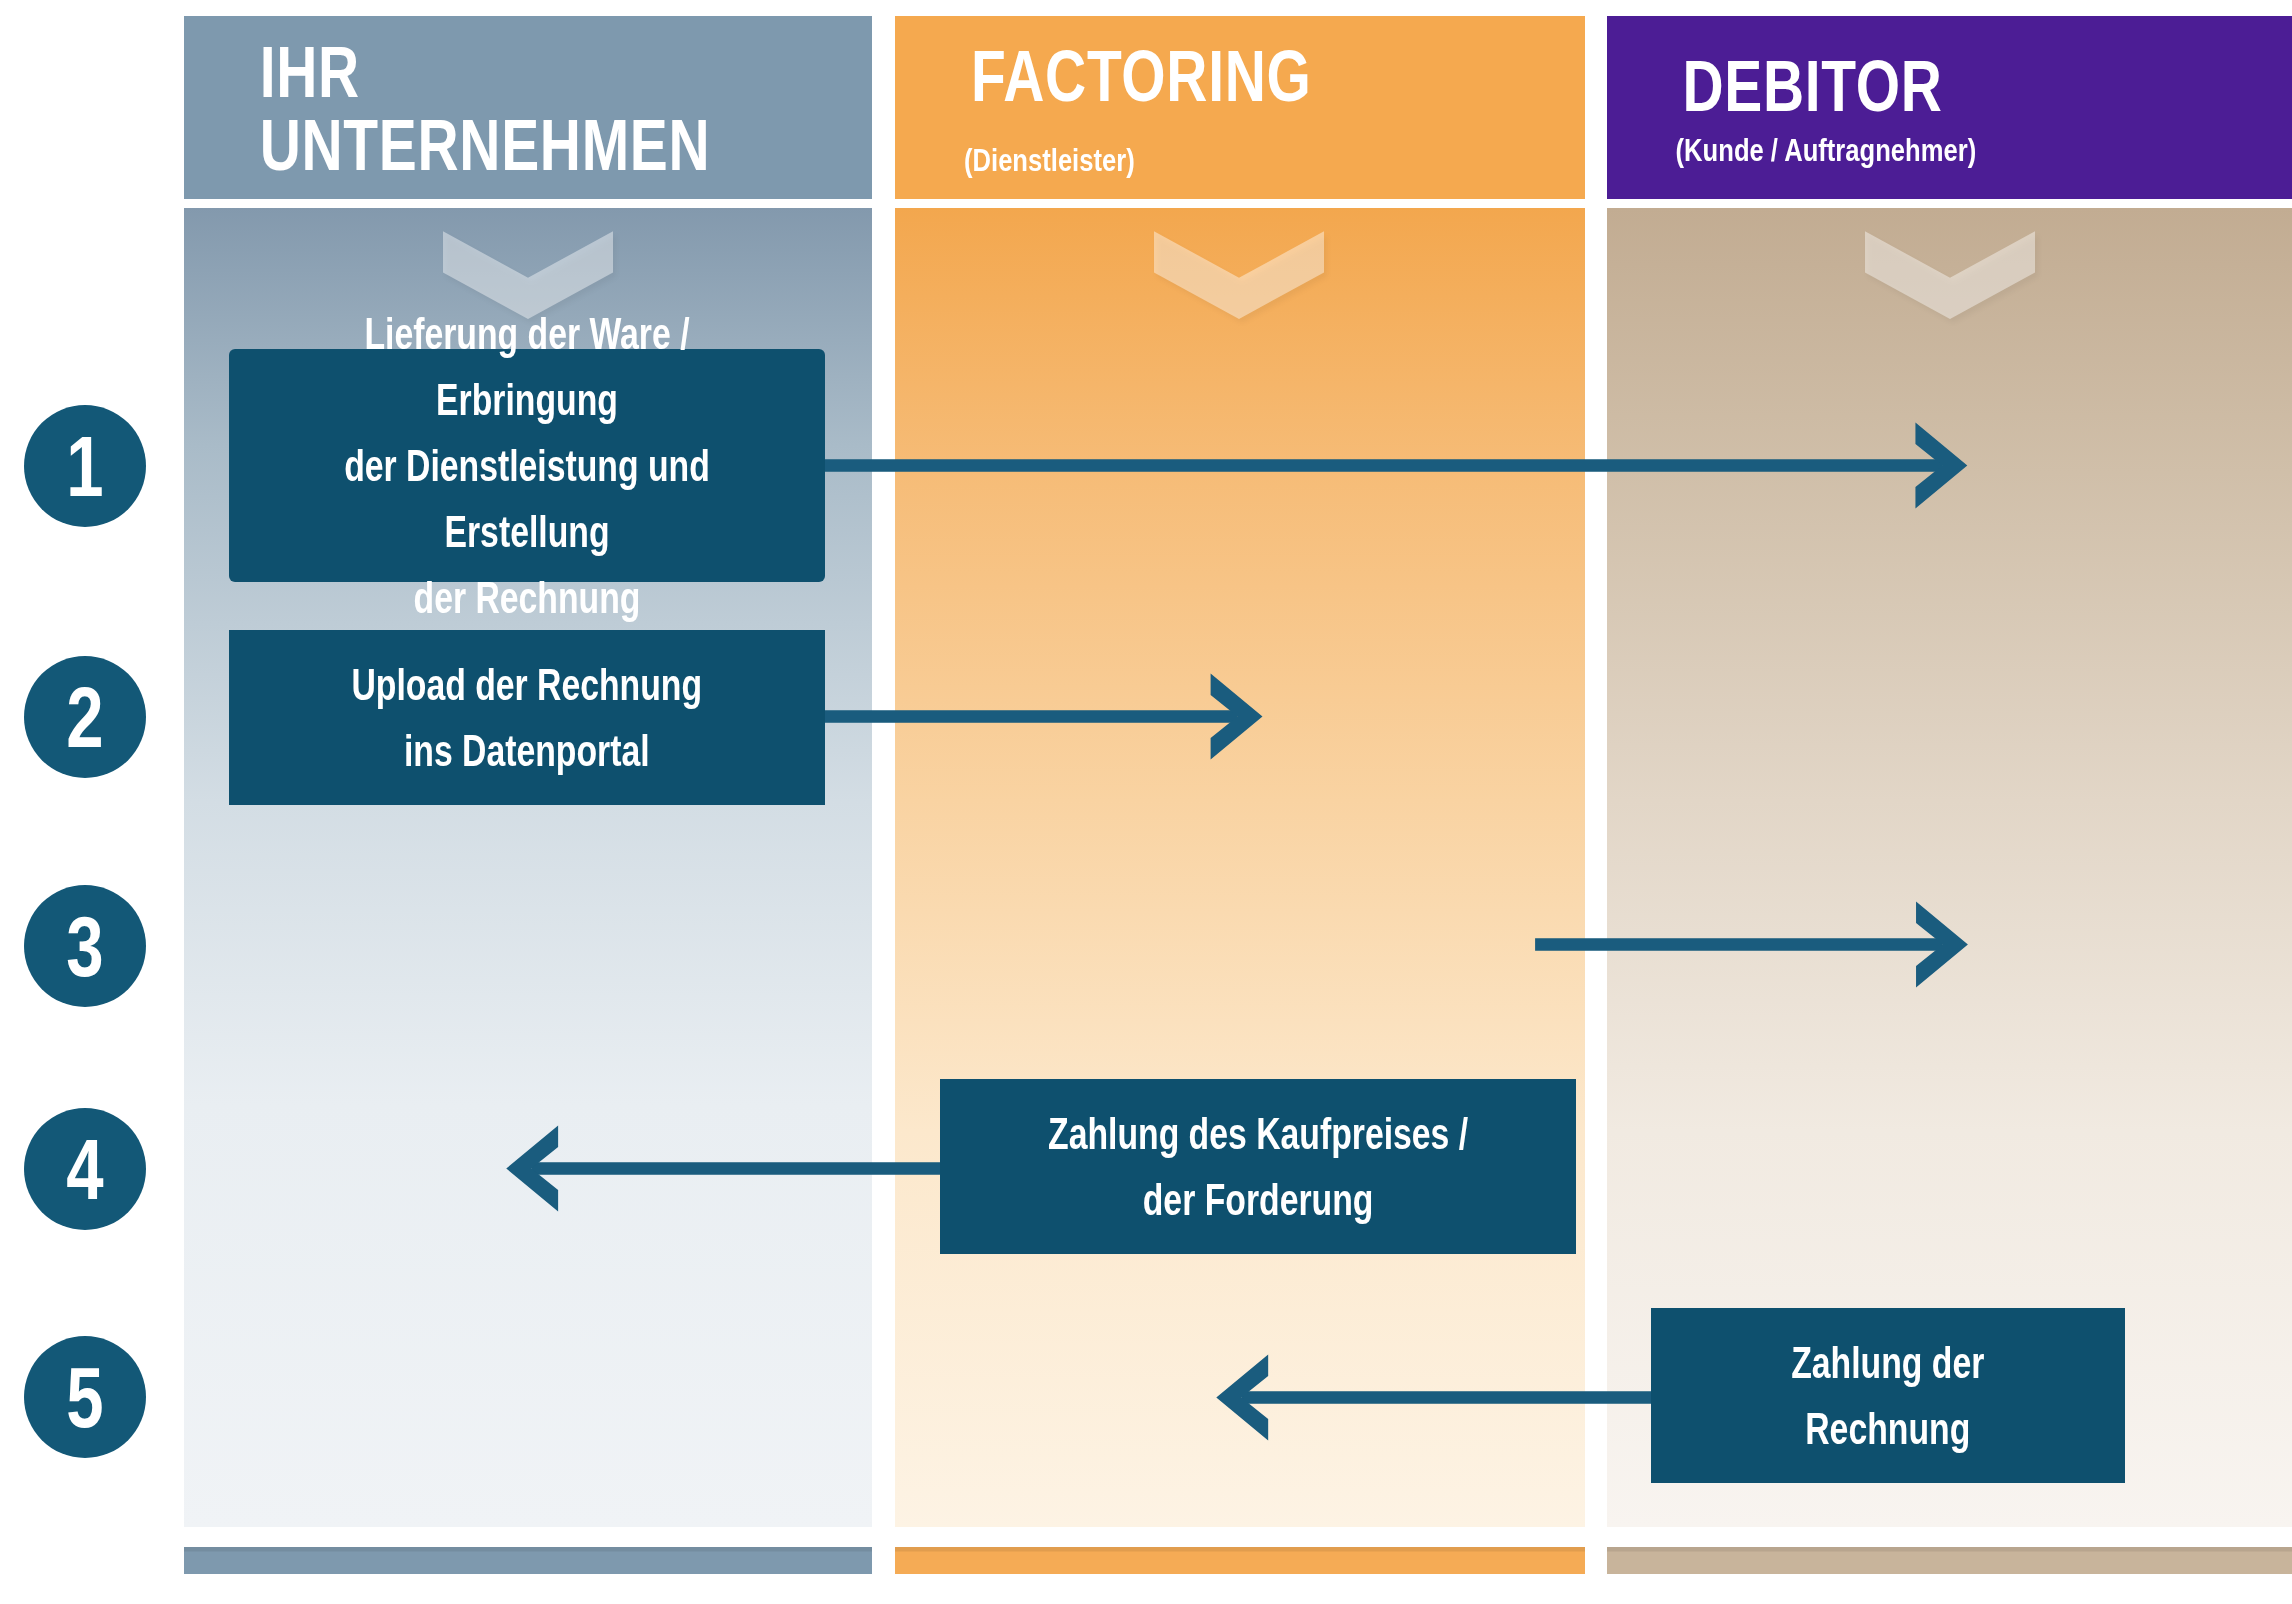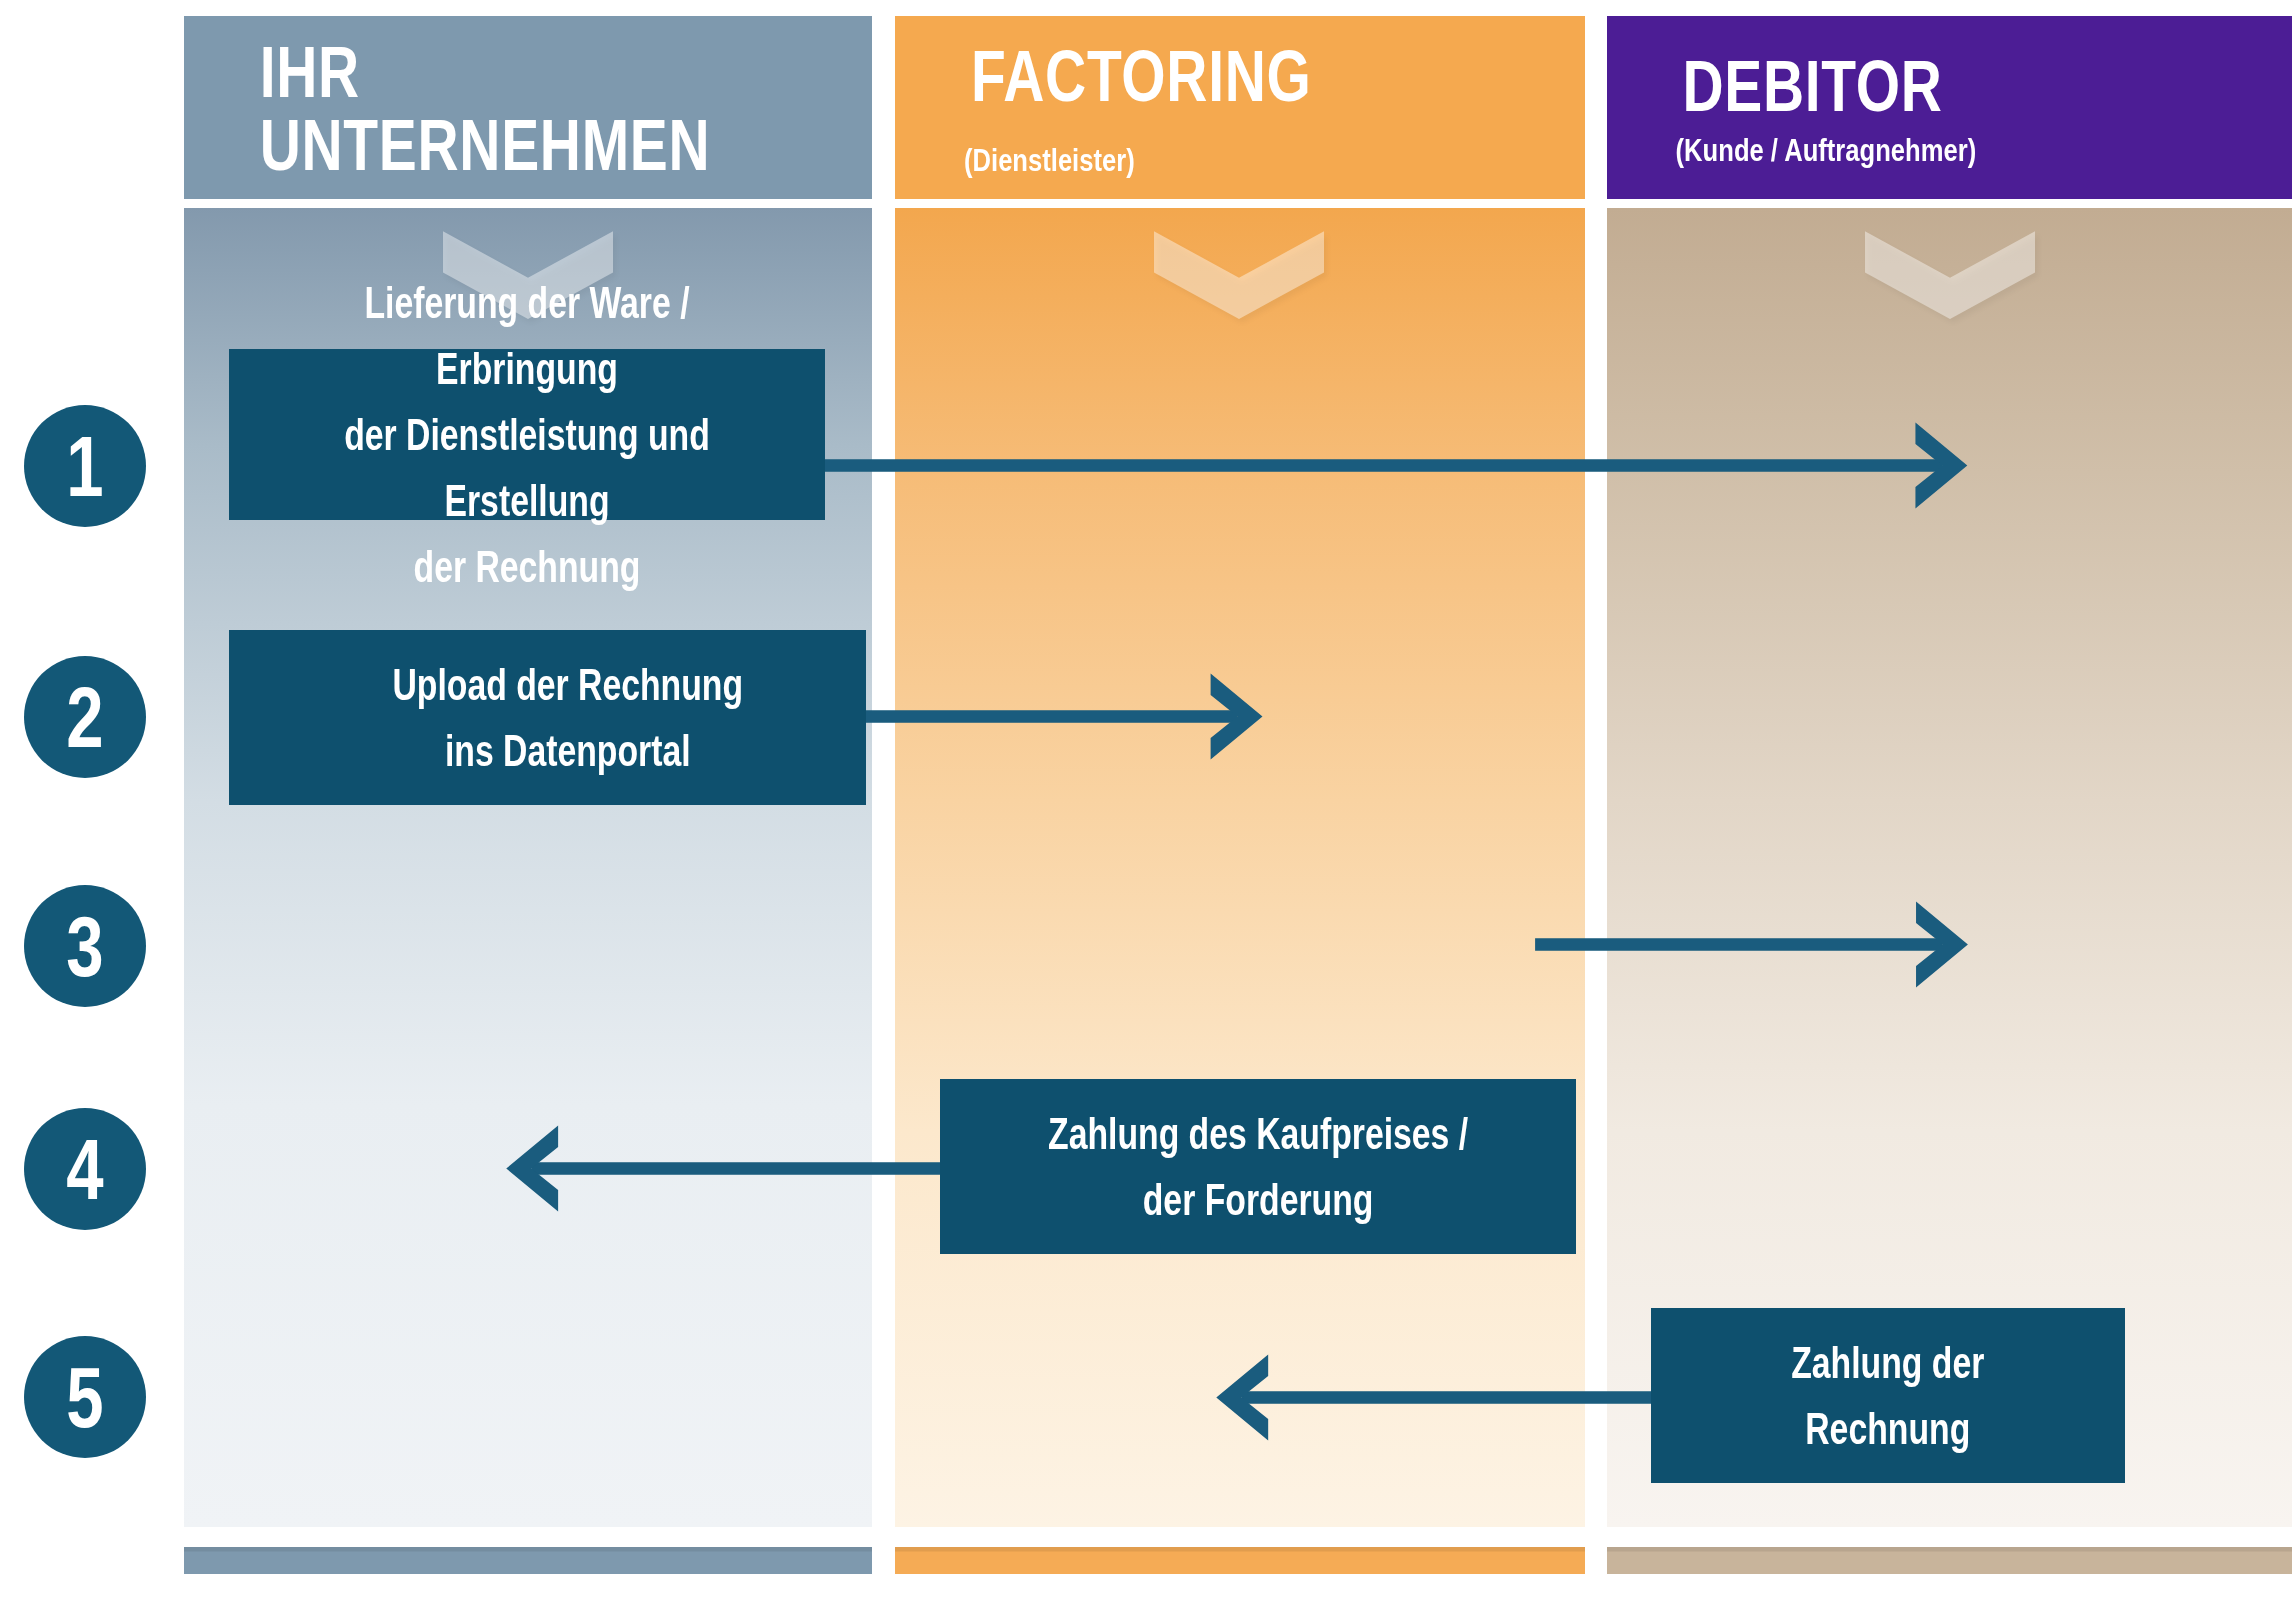--- a/index.html
+++ b/index.html
@@ -116,26 +116,26 @@
   </svg>
   <svg class="arrow" style="left:506px;top:1122px;" width="436" height="93" viewBox="0 0 487 104">
     <rect x="28" y="45" width="459" height="14" fill="#1A5C7E"></rect>
     <polygon points="0,52 58,4 58,28 28,52 58,76 58,100" fill="#1A5C7E"></polygon>
   </svg>
   <svg class="arrow" style="left:1216px;top:1351px;" width="437" height="93" viewBox="0 0 488 104">
     <rect x="28" y="45" width="460" height="14" fill="#1A5C7E"></rect>
     <polygon points="0,52 58,4 58,28 28,52 58,76 58,100" fill="#1A5C7E"></polygon>
   </svg>
 
-  <div class="step-box" style="left:229px;top:349px;width:596px;height:171px;">
+  <div class="step-box" style="left:229px;top:349px;width:596px;height:233px;border-radius:6px;">
     <span class="cond box-text">Lieferung der Ware / Erbringung
 der Dienstleistung und Erstellung
 der Rechnung</span>
   </div>
-  <div class="step-box" style="left:229px;top:630px;width:596px;height:175px;padding-left:41px;">
+  <div class="step-box" style="left:229px;top:630px;width:596px;height:175px;">
     <span class="cond box-text">Upload der Rechnung
 ins Datenportal</span>
   </div>
   <div class="step-box" style="left:940px;top:1079px;width:636px;height:175px;">
     <span class="cond box-text">Zahlung des Kaufpreises /
 der Forderung</span>
   </div>
   <div class="step-box" style="left:1651px;top:1308px;width:474px;height:175px;">
     <span class="cond box-text">Zahlung der
 Rechnung</span>

